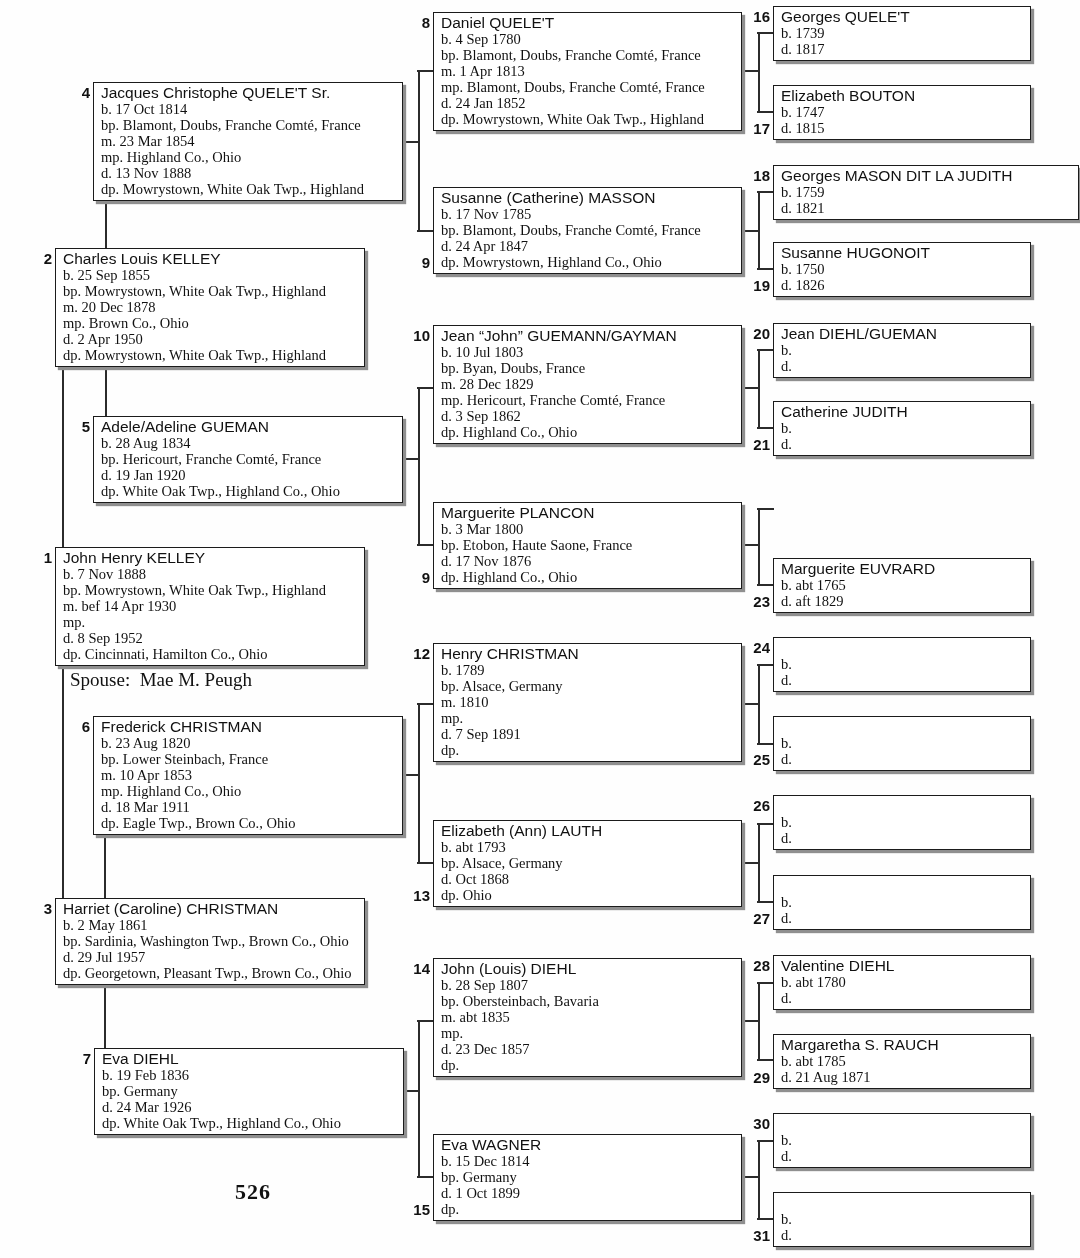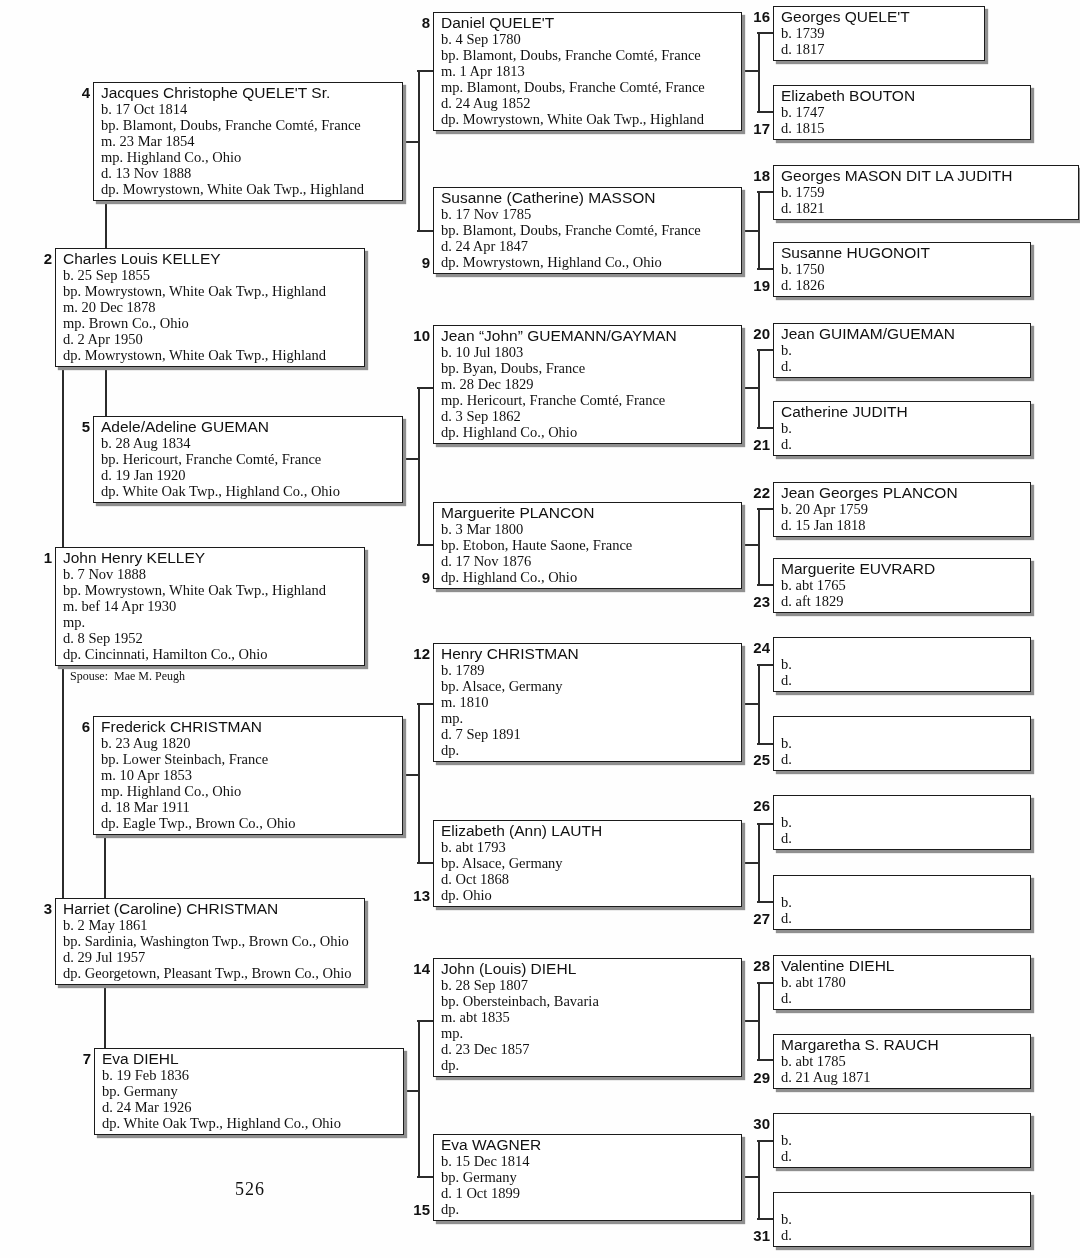--- a/index.html
+++ b/index.html
@@ -39,26 +39,26 @@
     width:24px;left:-28px;
     text-align:right;
     font-weight:bold;font-size:15px;line-height:17px;
     font-family:"Liberation Sans","DejaVu Sans",sans-serif;
   }
   .pnum.top{top:1px;}
   .pnum.bottom{bottom:2px;}
   .spouse{
     position:absolute;left:70px;top:669px;z-index:2;
     font-family:"Liberation Serif","DejaVu Serif",serif;
-    font-size:12px;white-space:pre;
+    font-size:19px;white-space:pre;
   }
   .pagenum{
     position:absolute;left:235px;top:1179px;z-index:2;
     font-family:"Liberation Serif","DejaVu Serif",serif;
-    font-size:18px;letter-spacing:1px;
+    font-size:22px;letter-spacing:1px;font-weight:bold;
   }
 </style>
 </head>
 <body>
 
 <div id="chart">
   <div class="spouse">Spouse:  Mae M. Peugh</div>
   <div class="pagenum">526</div>
 <div class="vline" style="left: 105px; top: 200px; height: 216px;"></div>
     <div class="vline" style="left: 62px; top: 362px; height: 536px;"></div>
@@ -175,21 +175,21 @@
       <div class="pline">d. 24 Mar 1926</div>
       <div class="pline">dp. White Oak Twp., Highland Co., Ohio</div>
     </div>
     <div class="pbox" style="left: 433px; top: 12px; width: 309px;">
       <div class="pnum top">8</div>
       <div class="pname">Daniel QUELE'T</div>
       <div class="pline">b. 4 Sep 1780</div>
       <div class="pline">bp. Blamont, Doubs, Franche Comté, France</div>
       <div class="pline">m. 1 Apr 1813</div>
       <div class="pline">mp. Blamont, Doubs, Franche Comté, France</div>
-      <div class="pline">d. 24 Aug 1852</div>
+      <div class="pline">d. 24 Jan 1852</div>
       <div class="pline">dp. Mowrystown, White Oak Twp., Highland</div>
     </div>
     <div class="pbox" style="left: 433px; top: 187px; width: 309px;">
       <div class="pnum bottom">9</div>
       <div class="pname">Susanne (Catherine) MASSON</div>
       <div class="pline">b. 17 Nov 1785</div>
       <div class="pline">bp. Blamont, Doubs, Franche Comté, France</div>
       <div class="pline">d. 24 Apr 1847</div>
       <div class="pline">dp. Mowrystown, Highland Co., Ohio</div>
     </div>
@@ -240,21 +240,21 @@
       <div class="pline">dp.</div>
     </div>
     <div class="pbox" style="left: 433px; top: 1134px; width: 309px;">
       <div class="pnum bottom">15</div>
       <div class="pname">Eva WAGNER</div>
       <div class="pline">b. 15 Dec 1814</div>
       <div class="pline">bp. Germany</div>
       <div class="pline">d. 1 Oct 1899</div>
       <div class="pline">dp.</div>
     </div>
-    <div class="pbox" style="left: 773px; top: 6px; width: 212px;">
+    <div class="pbox" style="left: 773px; top: 6px; width: 258px;">
       <div class="pnum top">16</div>
       <div class="pname">Georges QUELE'T</div>
       <div class="pline">b. 1739</div>
       <div class="pline">d. 1817</div>
     </div>
     <div class="pbox" style="left: 773px; top: 85px; width: 258px;">
       <div class="pnum bottom">17</div>
       <div class="pname">Elizabeth BOUTON</div>
       <div class="pline">b. 1747</div>
       <div class="pline">d. 1815</div>
@@ -266,35 +266,29 @@
       <div class="pline">d. 1821</div>
     </div>
     <div class="pbox" style="left: 773px; top: 242px; width: 258px;">
       <div class="pnum bottom">19</div>
       <div class="pname">Susanne HUGONOIT</div>
       <div class="pline">b. 1750</div>
       <div class="pline">d. 1826</div>
     </div>
     <div class="pbox" style="left: 773px; top: 323px; width: 258px;">
       <div class="pnum top">20</div>
-      <div class="pname">Jean GUIMAM/GUEMAN</div>
+      <div class="pname">Jean DIEHL/GUEMAN</div>
       <div class="pline">b.</div>
       <div class="pline">d.</div>
     </div>
     <div class="pbox" style="left: 773px; top: 401px; width: 258px;">
       <div class="pnum bottom">21</div>
       <div class="pname">Catherine JUDITH</div>
       <div class="pline">b.</div>
       <div class="pline">d.</div>
-    </div>
-    <div class="pbox" style="left: 773px; top: 482px; width: 258px;">
-      <div class="pnum top">22</div>
-      <div class="pname">Jean Georges PLANCON</div>
-      <div class="pline">b. 20 Apr 1759</div>
-      <div class="pline">d. 15 Jan 1818</div>
     </div>
     <div class="pbox" style="left: 773px; top: 558px; width: 258px;">
       <div class="pnum bottom">23</div>
       <div class="pname">Marguerite EUVRARD</div>
       <div class="pline">b. abt 1765</div>
       <div class="pline">d. aft 1829</div>
     </div>
     <div class="pbox" style="left: 773px; top: 637px; width: 258px;">
       <div class="pnum top">24</div>
       <div class="pname"></div>

